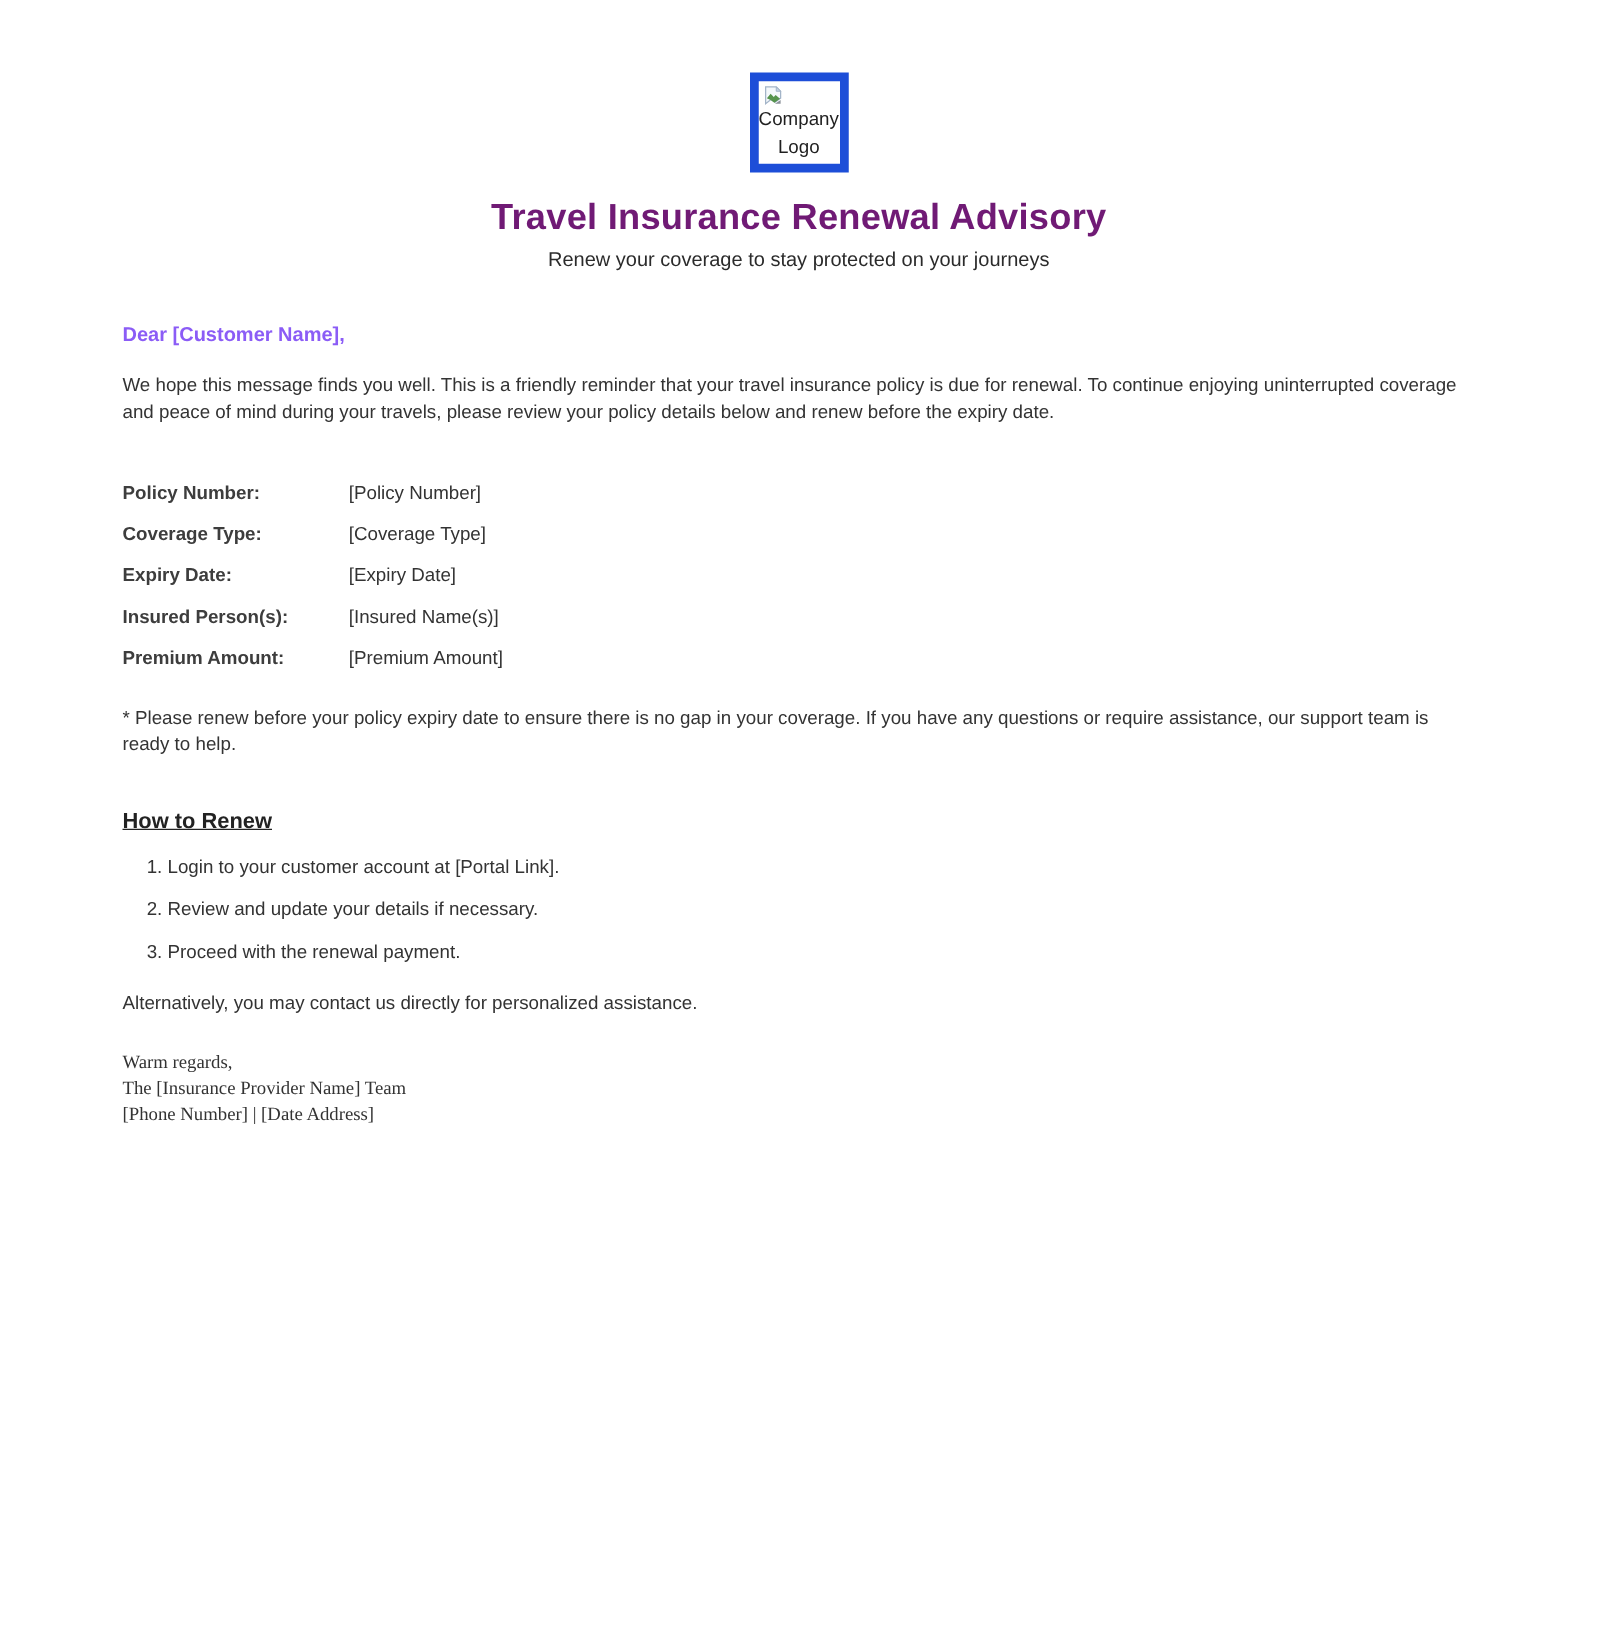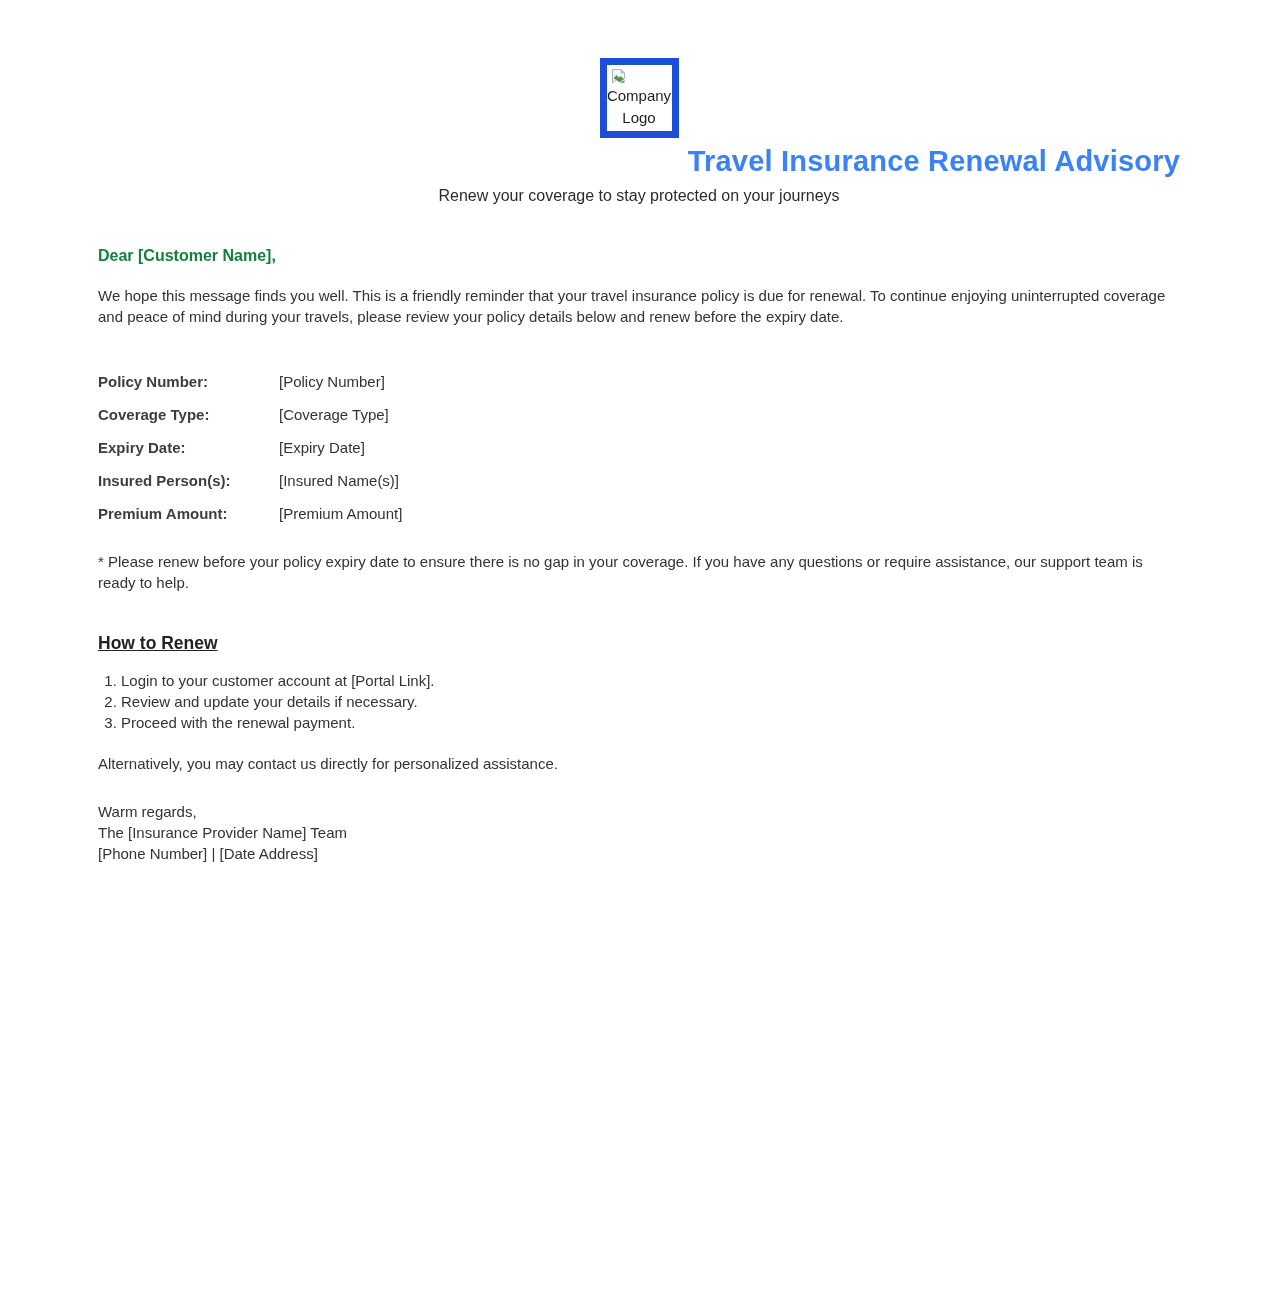--- a/index.html
+++ b/index.html
@@ -39,41 +39,40 @@
   }
   .logo-alt {
     display: block;
     margin-top: 20px;
     font-size: 15px;
     line-height: 22px;
     color: #1f1f1f;
     text-align: center;
   }
   .page-title {
-    margin: 4px 0 0 0;
+    margin: 17px 0 0 0;
     font-size: 29px;
     line-height: 38px;
     font-weight: 700;
-    color: #3b82f6;
+    color: #701a75;
     letter-spacing: 0.2px;
-    text-align: right;
   }
   .page-subtitle {
     margin: 5px 0 0 0;
     font-size: 16px;
     line-height: 22px;
     color: #2b2b2b;
   }
 
   
   .greeting {
     margin: 38px 0 0 0;
     font-size: 16px;
     font-weight: 700;
-    color: #15803d;
+    color: #8b5cf6;
   }
   .intro {
     margin: 19px 0 0 0;
   }
 
   
   .details {
     margin-top: 38px;
   }
   .detail-row {
@@ -100,33 +99,34 @@
     line-height: 24px;
     font-weight: 700;
     color: #222222;
     text-decoration: underline;
   }
   .steps {
     margin: 15px 0 0 0;
     padding: 0 0 0 23px;
   }
   .steps li {
-    margin: 0;
+    margin: 13px;
     padding: 0;
   }
   .alternative {
     margin: 20px 0 0 0;
   }
 
   
   .thanks {
     margin: 38px 0 0 0;
   }
   .signature {
     margin: 27px 0 0 0;
+    font-family: Liberation Serif, serif;
   }
   .signature div { line-height: 21px; }
 </style>
 </head>
 <body>
 
 <div class="container">
 
   <div class="header">
     <div class="logo-box">

